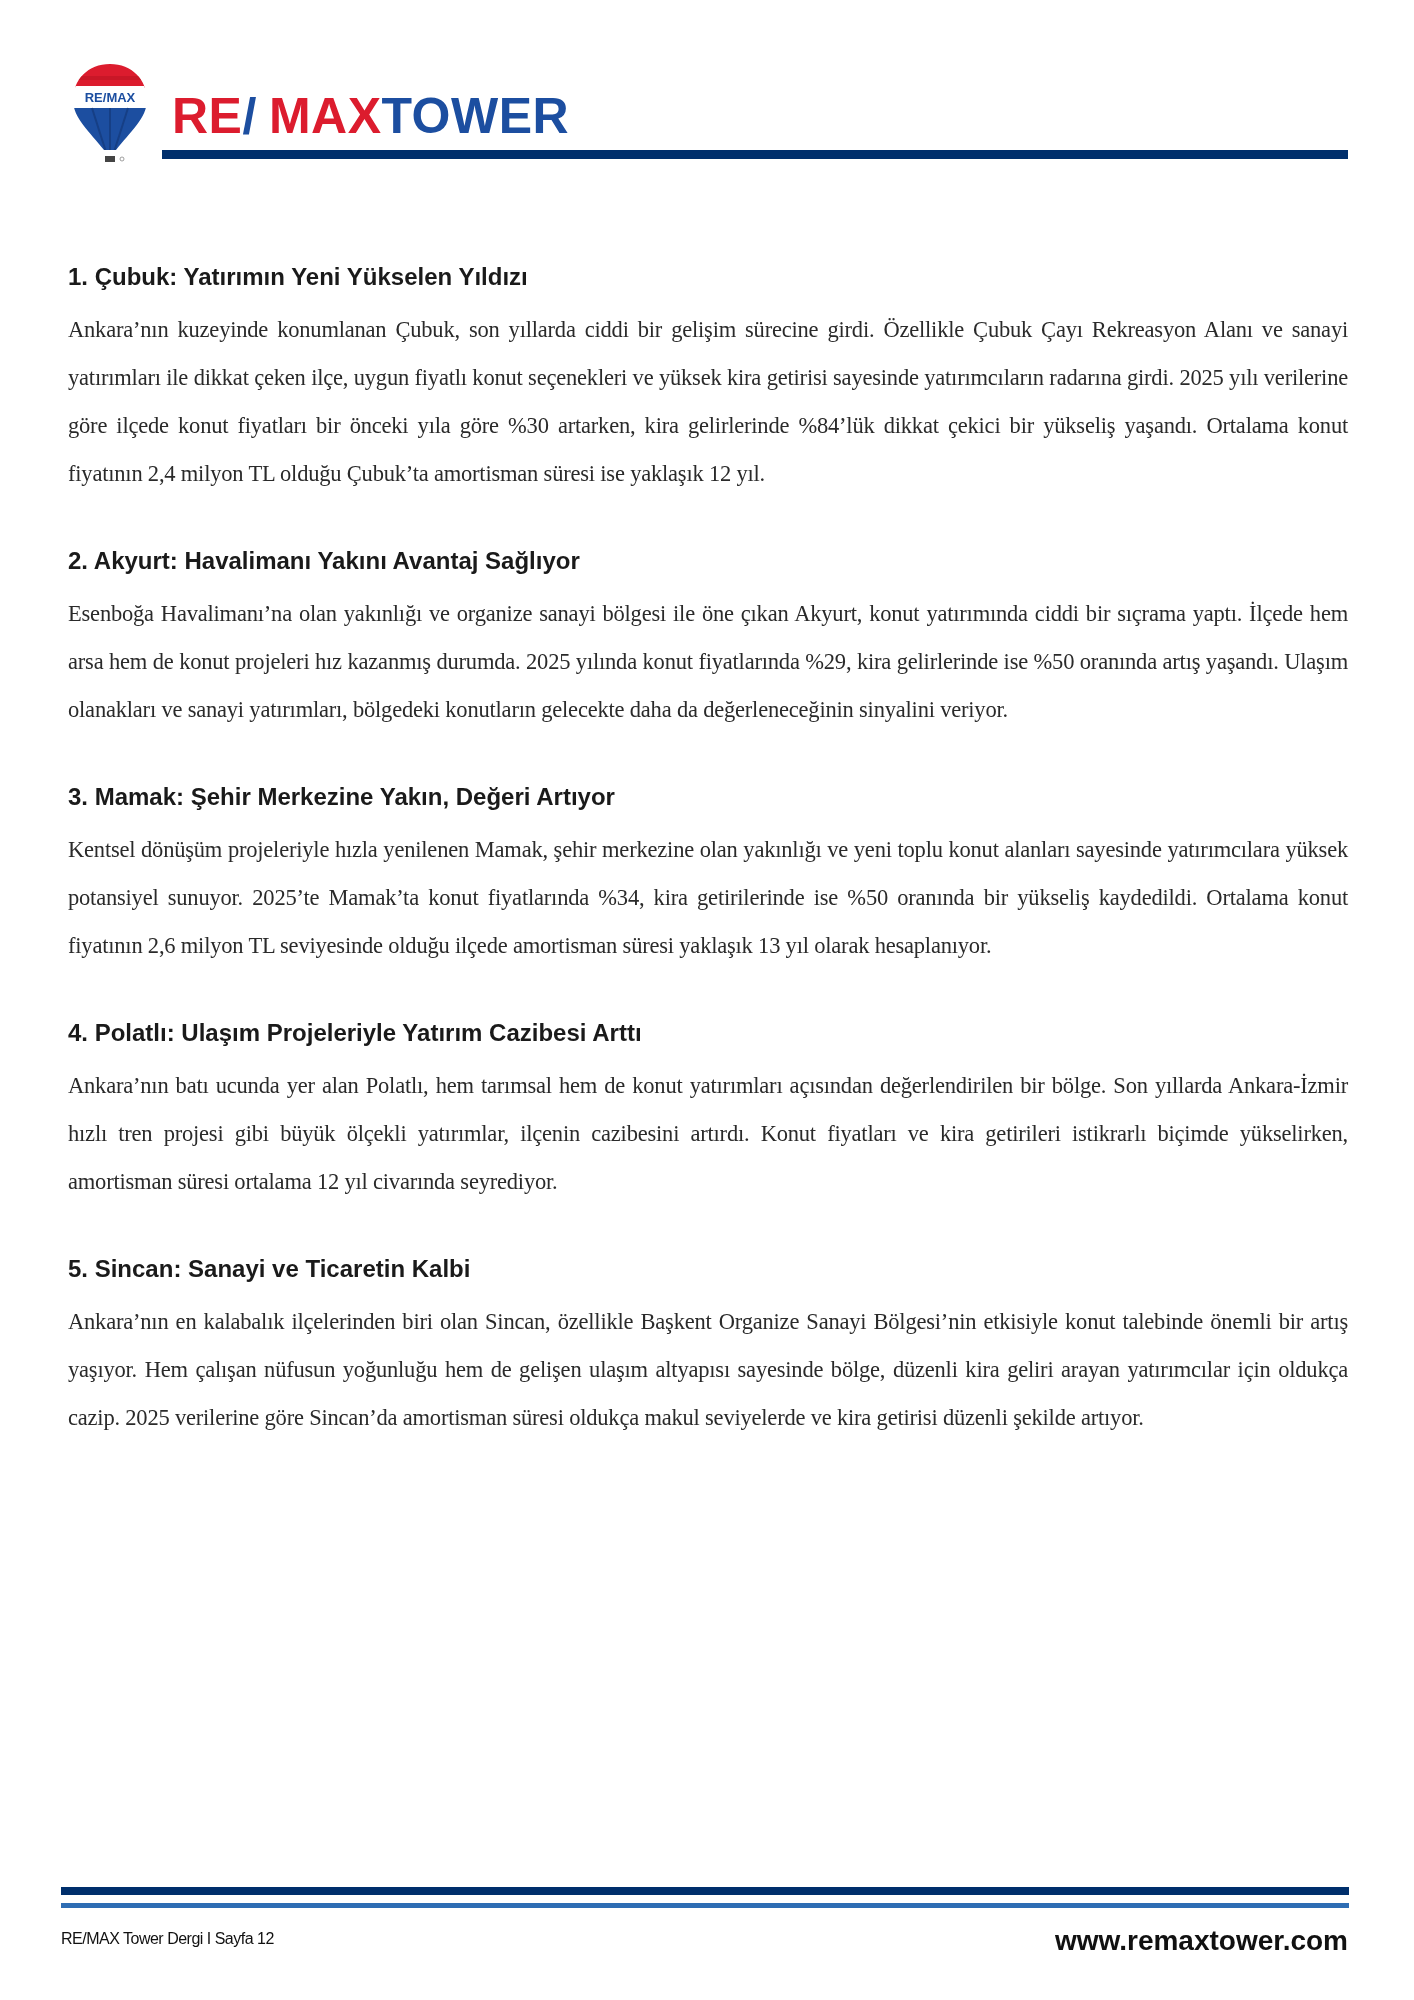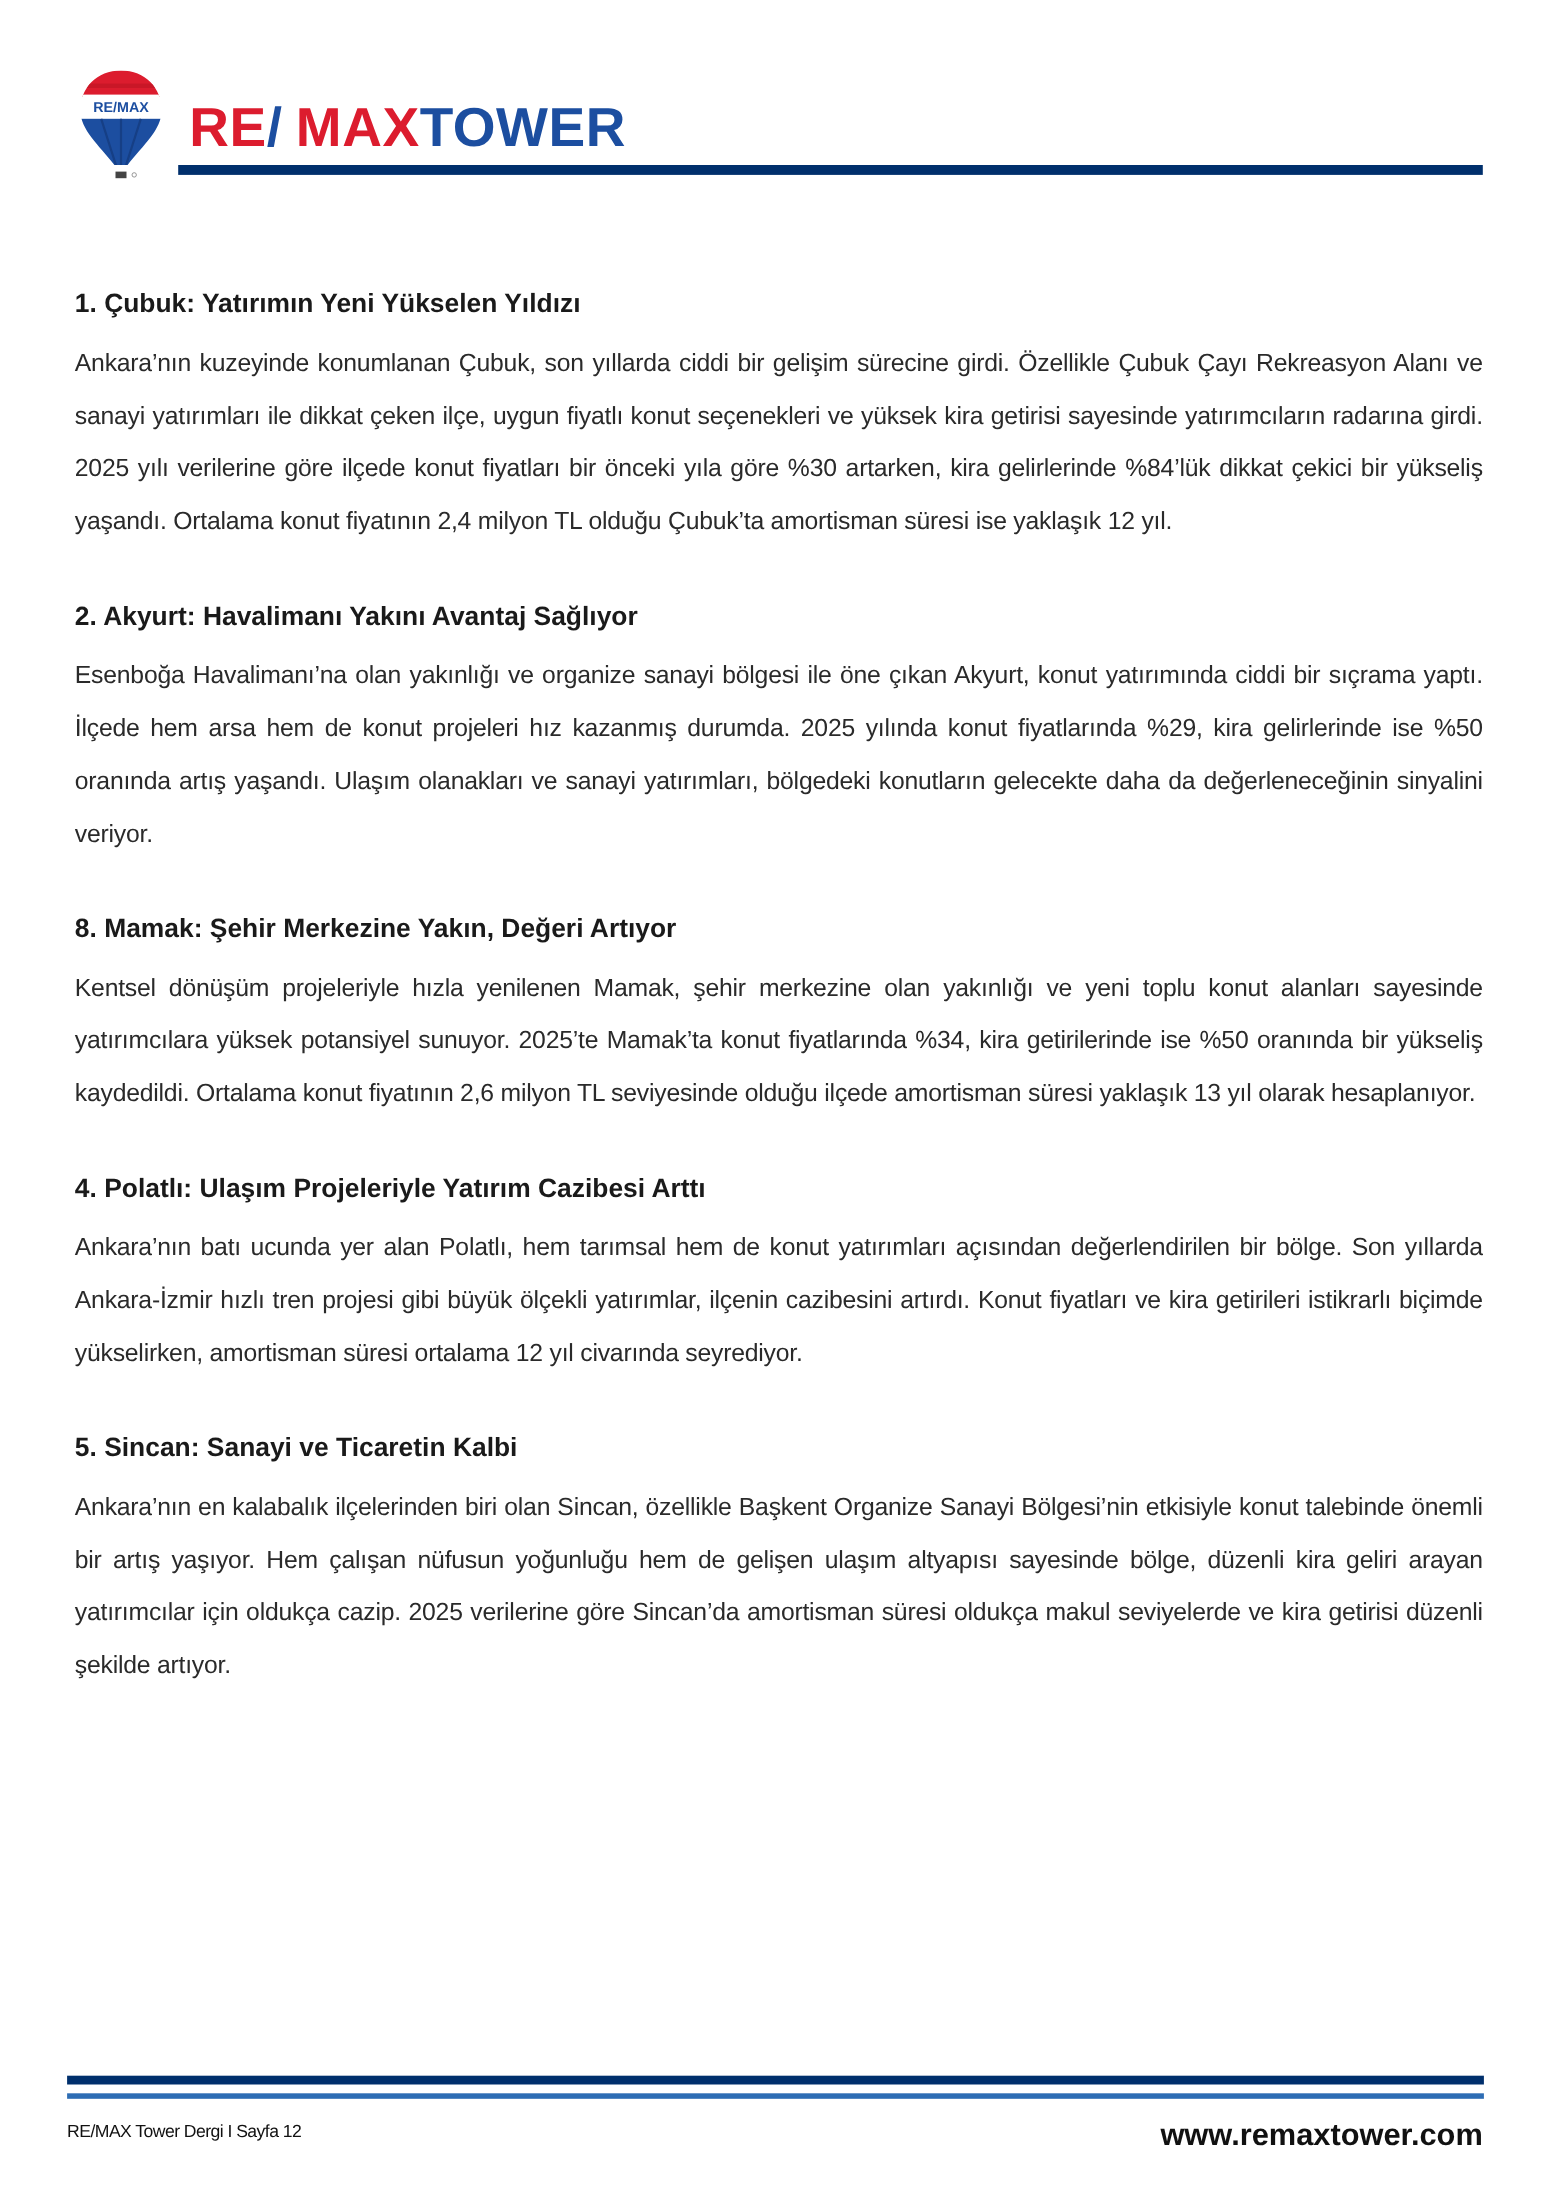--- a/index.html
+++ b/index.html
@@ -10,21 +10,21 @@
     .balloon { position: absolute; left: 70px; top: 62px; width: 80px; height: 106px; }
     .wordmark { position: absolute; left: 160px; top: 86px; font-family: "Liberation Sans", sans-serif; font-weight: 700; font-size: 50px; letter-spacing: 0.5px; line-height: 60px; white-space: nowrap; }
     .wordmark .red { color: #dc1c2e; margin-left: 12px; }
     .wordmark .slash { color: #1c4ea0; }
     .wordmark .blue { color: #1c4ea0; }
     .header-rule { position: absolute; left: 162px; top: 150px; width: 1186px; height: 9px; background: #002f6c; }
 
     .content { position: absolute; left: 68px; top: 262px; width: 1280px; }
     .section { margin-bottom: 48px; }
     .section-title { font-family: "Liberation Sans", sans-serif; font-weight: 700; font-size: 24px; line-height: 30px; color: #1a1a1a; margin-bottom: 14px; }
-    .section-body { font-family: Liberation Sans, sans-serif; font-size: 22.5px; line-height: 48px; color: #2a2a2a; text-align: justify; font-weight: 400; letter-spacing: -0.2px; }
+    .section-body { font-family: Liberation Serif, serif; font-size: 22.5px; line-height: 48px; color: #2a2a2a; text-align: justify; font-weight: 400; letter-spacing: -0.2px; }
 
     .footer-rule-1 { position: absolute; left: 61px; top: 1887px; width: 1288px; height: 8px; background: #002f6c; }
     .footer-rule-2 { position: absolute; left: 61px; top: 1903px; width: 1288px; height: 5px; background: #2e6db4; }
     .footer-left { position: absolute; left: 61px; top: 1930px; font-family: "Liberation Sans", sans-serif; font-size: 16px; font-weight: 400; color: #111; letter-spacing: -0.5px; }
     .footer-right { position: absolute; right: 66px; top: 1925px; font-family: "Liberation Sans", sans-serif; font-size: 28px; font-weight: 700; color: #111; }
   </style>
 </head>
 <body>
 
 <div class="header">
@@ -58,21 +58,21 @@
 <div class="content">
   <div class="section">
     <h2 class="section-title">1. Çubuk: Yatırımın Yeni Yükselen Yıldızı</h2>
     <p class="section-body">Ankara’nın kuzeyinde konumlanan Çubuk, son yıllarda ciddi bir gelişim sürecine girdi. Özellikle Çubuk Çayı Rekreasyon Alanı ve sanayi yatırımları ile dikkat çeken ilçe, uygun fiyatlı konut seçenekleri ve yüksek kira getirisi sayesinde yatırımcıların radarına girdi. 2025 yılı verilerine göre ilçede konut fiyatları bir önceki yıla göre %30 artarken, kira gelirlerinde %84’lük dikkat çekici bir yükseliş yaşandı. Ortalama konut fiyatının 2,4 milyon TL olduğu Çubuk’ta amortisman süresi ise yaklaşık 12 yıl.</p>
   </div>
   <div class="section">
     <h2 class="section-title">2. Akyurt: Havalimanı Yakını Avantaj Sağlıyor</h2>
     <p class="section-body">Esenboğa Havalimanı’na olan yakınlığı ve organize sanayi bölgesi ile öne çıkan Akyurt, konut yatırımında ciddi bir sıçrama yaptı. İlçede hem arsa hem de konut projeleri hız kazanmış durumda. 2025 yılında konut fiyatlarında %29, kira gelirlerinde ise %50 oranında artış yaşandı. Ulaşım olanakları ve sanayi yatırımları, bölgedeki konutların gelecekte daha da değerleneceğinin sinyalini veriyor.</p>
   </div>
   <div class="section">
-    <h2 class="section-title">8. Mamak: Şehir Merkezine Yakın, Değeri Artıyor</h2>
+    <h2 class="section-title">3. Mamak: Şehir Merkezine Yakın, Değeri Artıyor</h2>
     <p class="section-body">Kentsel dönüşüm projeleriyle hızla yenilenen Mamak, şehir merkezine olan yakınlığı ve yeni toplu konut alanları sayesinde yatırımcılara yüksek potansiyel sunuyor. 2025’te Mamak’ta konut fiyatlarında %34, kira getirilerinde ise %50 oranında bir yükseliş kaydedildi. Ortalama konut fiyatının 2,6 milyon TL seviyesinde olduğu ilçede amortisman süresi yaklaşık 13 yıl olarak hesaplanıyor.</p>
   </div>
   <div class="section">
     <h2 class="section-title">4. Polatlı: Ulaşım Projeleriyle Yatırım Cazibesi Arttı</h2>
     <p class="section-body">Ankara’nın batı ucunda yer alan Polatlı, hem tarımsal hem de konut yatırımları açısından değerlendirilen bir bölge. Son yıllarda Ankara-İzmir hızlı tren projesi gibi büyük ölçekli yatırımlar, ilçenin cazibesini artırdı. Konut fiyatları ve kira getirileri istikrarlı biçimde yükselirken, amortisman süresi ortalama 12 yıl civarında seyrediyor.</p>
   </div>
   <div class="section">
     <h2 class="section-title">5. Sincan: Sanayi ve Ticaretin Kalbi</h2>
     <p class="section-body">Ankara’nın en kalabalık ilçelerinden biri olan Sincan, özellikle Başkent Organize Sanayi Bölgesi’nin etkisiyle konut talebinde önemli bir artış yaşıyor. Hem çalışan nüfusun yoğunluğu hem de gelişen ulaşım altyapısı sayesinde bölge, düzenli kira geliri arayan yatırımcılar için oldukça cazip. 2025 verilerine göre Sincan’da amortisman süresi oldukça makul seviyelerde ve kira getirisi düzenli şekilde artıyor.</p>
   </div>

